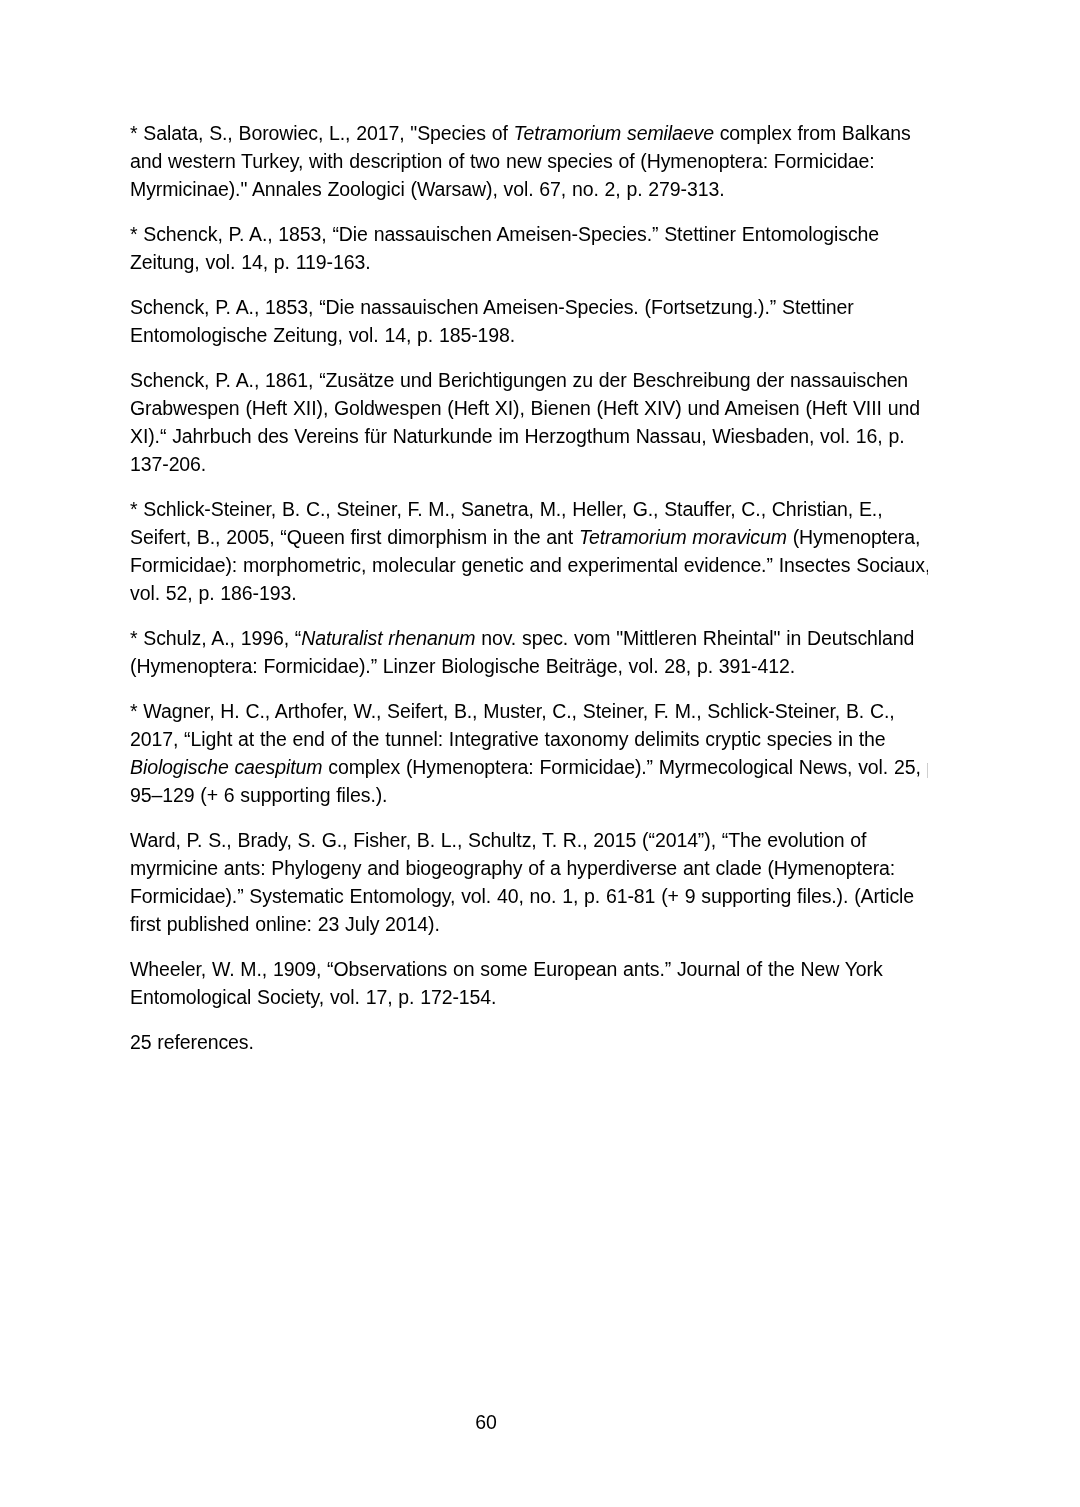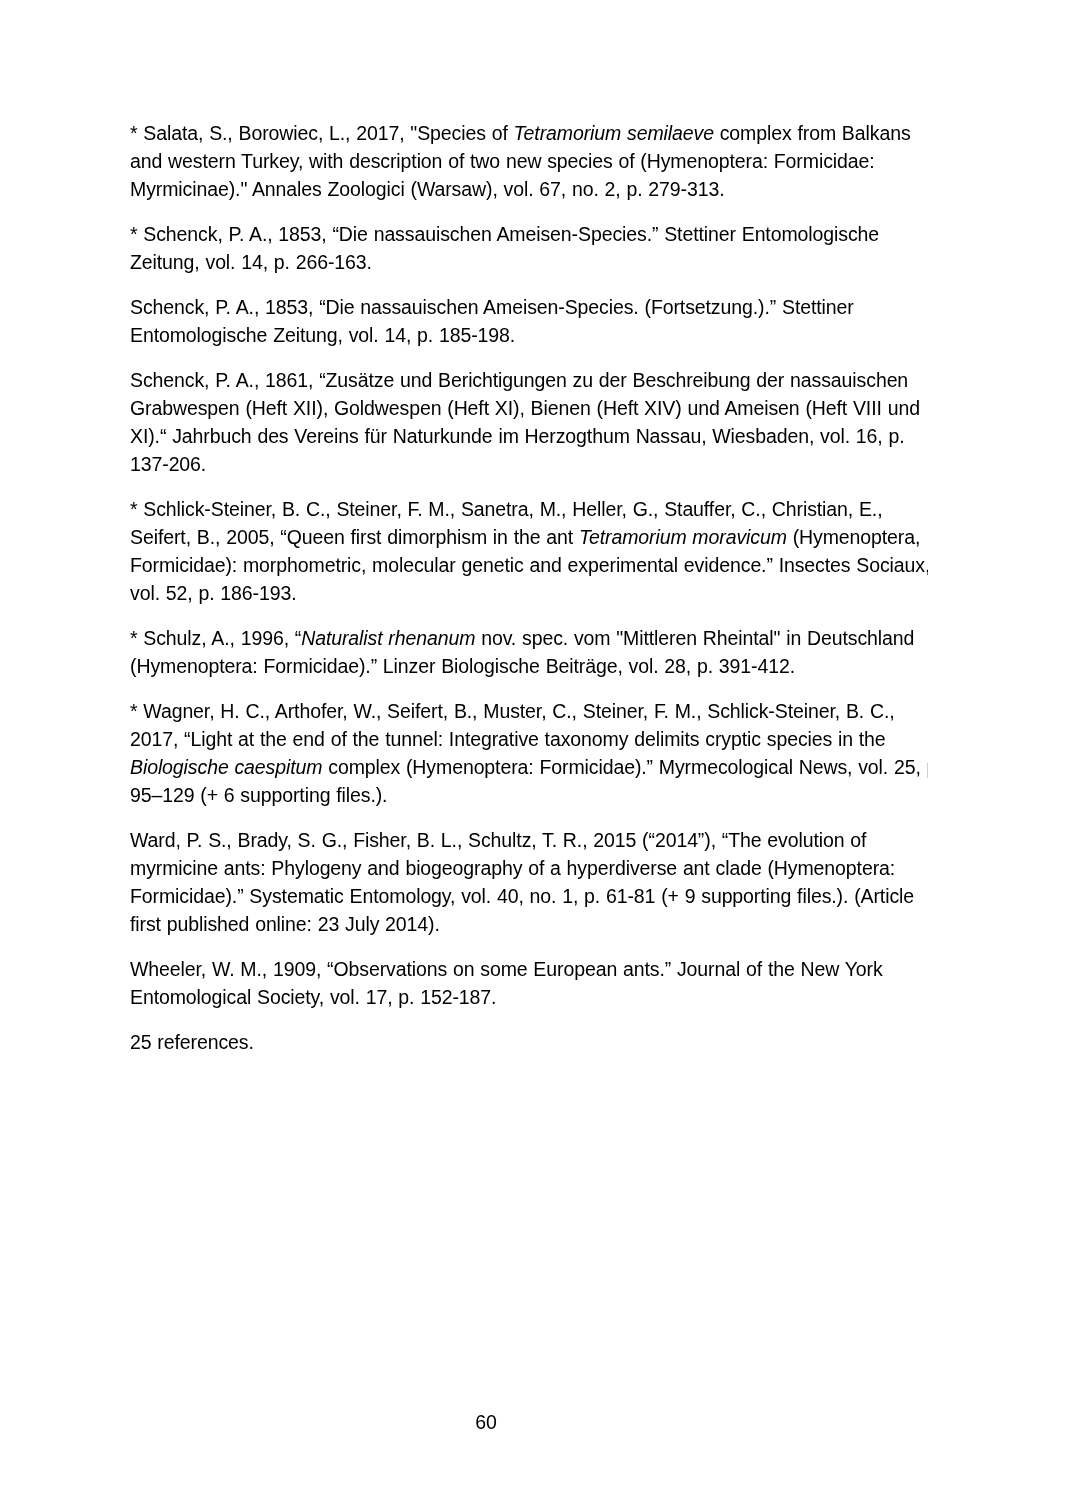--- a/index.html
+++ b/index.html
@@ -46,25 +46,25 @@
     margin-left: 44px;
   }
 </style>
 </head>
 <body>
 
 <div class="page">
   <div class="content">
 
   <p><span>* Salata, S., Borowiec, L., 2017, "Species of </span><i>Tetramorium semilaeve</i><span> complex from Balkans and western Turkey, with description of two new species of (Hymenoptera: Formicidae: Myrmicinae)." Annales Zoologici (Warsaw), vol. 67, no. 2, p. 279-313.</span></p>
-      <p><span>* Schenck, P. A., 1853, “Die nassauischen Ameisen-Species.” Stettiner Entomologische Zeitung, vol. 14, p. 266-163.</span></p>
+      <p><span>* Schenck, P. A., 1853, “Die nassauischen Ameisen-Species.” Stettiner Entomologische Zeitung, vol. 14, p. 119-163.</span></p>
       <p><span>Schenck, P. A., 1853, “Die nassauischen Ameisen-Species. (Fortsetzung.).” Stettiner Entomologische Zeitung, vol. 14, p. 185-198.</span></p>
       <p><span>Schenck, P. A., 1861, “Zusätze und Berichtigungen zu der Beschreibung der nassauischen Grabwespen (Heft XII), Goldwespen (Heft XI), Bienen (Heft XIV) und Ameisen (Heft VIII und XI).“ Jahrbuch des Vereins für Naturkunde im Herzogthum Nassau, Wiesbaden, vol. 16, p. 137-206.</span></p>
       <p><span>* Schlick-Steiner, B. C., Steiner, F. M., Sanetra, M., Heller, G., Stauffer, C., Christian, E., Seifert, B., 2005, “Queen first dimorphism in the ant </span><i>Tetramorium moravicum</i><span> (Hymenoptera, Formicidae): morphometric, molecular genetic and experimental evidence.” Insectes Sociaux, vol. 52, p. 186-193.</span></p>
       <p><span>* Schulz, A., 1996, “</span><i>Naturalist rhenanum</i><span> nov. spec. vom "Mittleren Rheintal" in Deutschland (Hymenoptera: Formicidae).” Linzer Biologische Beiträge, vol. 28, p. 391-412.</span></p>
       <p><span>* Wagner, H. C., Arthofer, W., Seifert, B., Muster, C., Steiner, F. M., Schlick-Steiner, B. C., 2017, “Light at the end of the tunnel: Integrative taxonomy delimits cryptic species in the </span><i>Biologische caespitum</i><span> complex (Hymenoptera: Formicidae).” Myrmecological News, vol. 25, p. 95–129 (+ 6 supporting files.).</span></p>
       <p><span>Ward, P. S., Brady, S. G., Fisher, B. L., Schultz, T. R., 2015 (“2014”), “The evolution of myrmicine ants: Phylogeny and biogeography of a hyperdiverse ant clade (Hymenoptera: Formicidae).” Systematic Entomology, vol. 40, no. 1, p. 61-81 (+ 9 supporting files.). (Article first published online: 23 July 2014).</span></p>
-      <p><span>Wheeler, W. M., 1909, “Observations on some European ants.” Journal of the New York Entomological Society, vol. 17, p. 152-187.</span></p>
+      <p><span>Wheeler, W. M., 1909, “Observations on some European ants.” Journal of the New York Entomological Society, vol. 17, p. 172-154.</span></p>
       <p class="refs-count">25 references.</p>
     </div>
 
   <div class="footer-pagenum">60</div>
 </div>
 
 </body></html>

